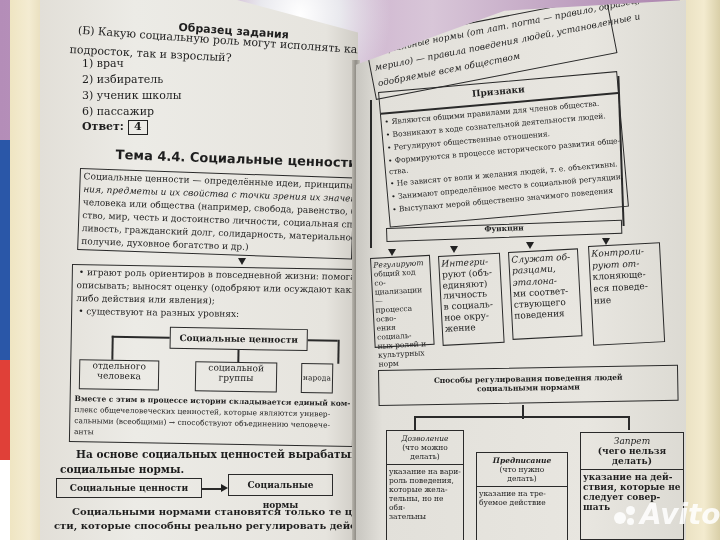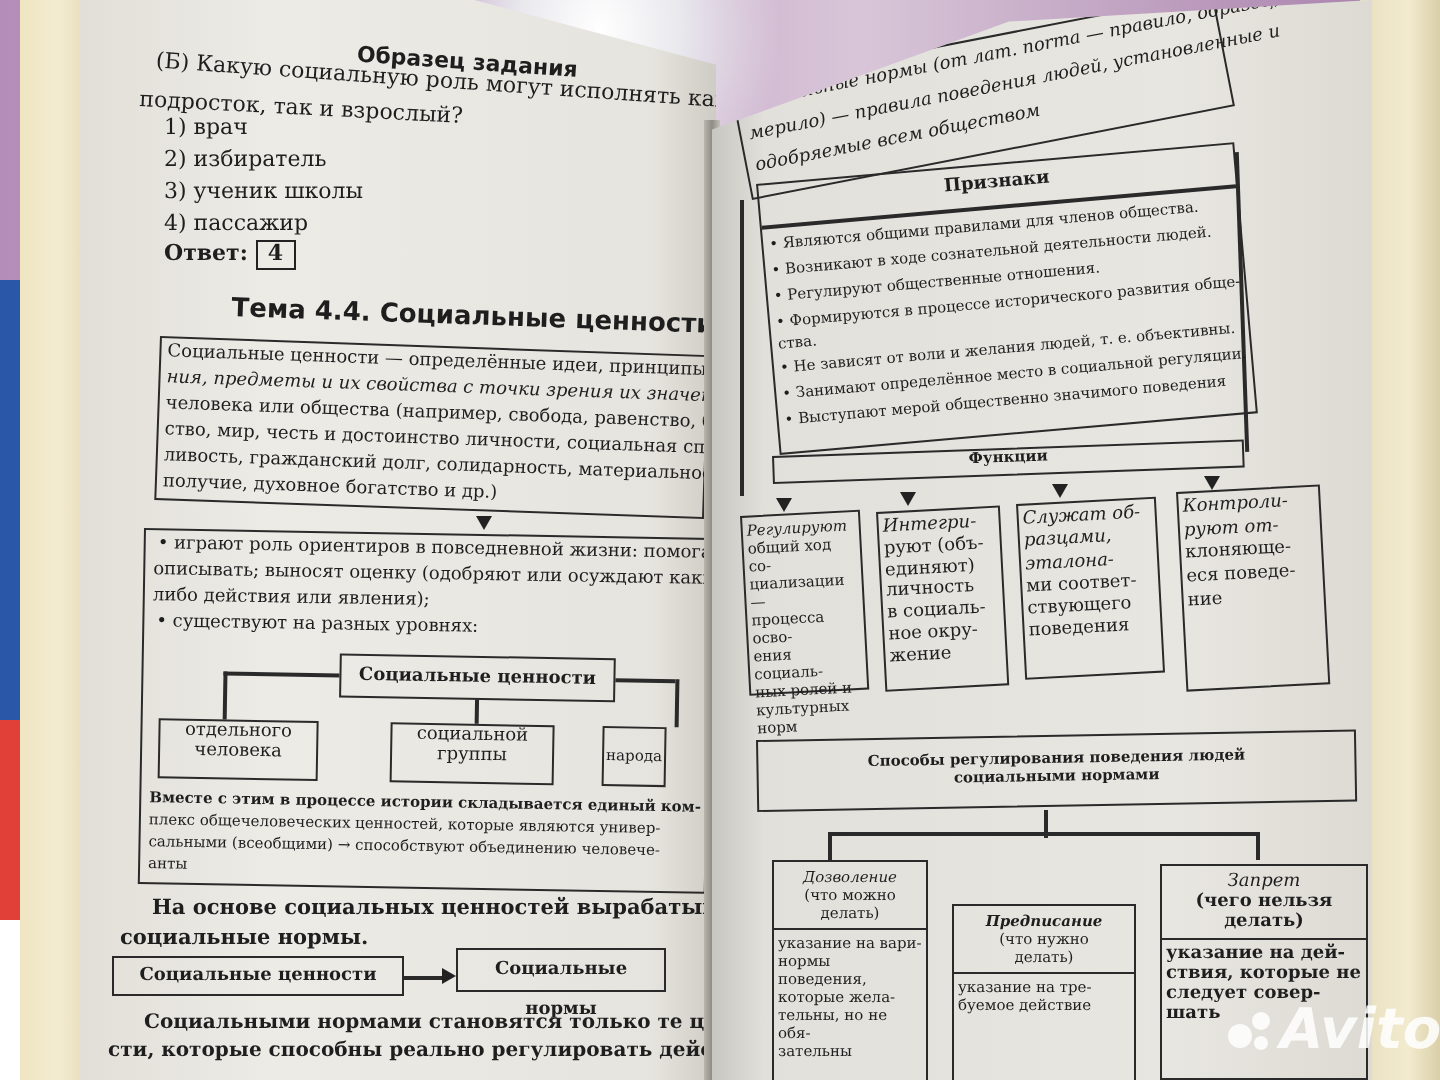--- a/index.html
+++ b/index.html
@@ -45,21 +45,21 @@
 
 <div class="page page-left">
   <div class="rot-l" style="position:absolute;left:0;top:0;width:320px;height:540px;">
     <div class="txt b sans" style="left:140px;top:12px;font-size:11px;">Образец задания</div>
     <div class="txt" style="left:40px;top:22px;font-size:11px;">(Б) Какую социальную роль могут исполнять как</div>
   </div>
   <div class="txt" style="left:30px;top:44px;font-size:11px;transform:rotate(3deg);transform-origin:0 0;">подросток, так и взрослый?</div>
   <div class="txt" style="left:42px;top:58px;font-size:11px;">1) врач</div>
   <div class="txt" style="left:42px;top:74px;font-size:11px;text-align:right;">2) избиратель</div>
   <div class="txt" style="left:42px;top:90px;font-size:11px;text-align:center;">3) ученик школы</div>
-  <div class="txt" style="left:42px;top:106px;font-size:11px;">4) пассажир</div>
+  <div class="txt" style="left:42px;top:106px;font-size:11px;">6) пассажир</div>
   <div class="txt b" style="left:42px;top:120px;font-size:11px;">
     <span>Ответ:</span><span class="ans-box">4</span>
   </div>
 
   <div class="txt b sans" style="left:76px;top:148px;font-size:13px;transform:rotate(2deg);transform-origin:0 0;">Тема 4.4. Социальные ценности и нормы</div>
 
   <div class="box" style="left:40px;top:168px;width:275px;height:82px;transform:rotate(2deg);transform-origin:0 0;">
     <div class="txt small" style="left:3px;top:2px;">Социальные ценности — определённые идеи, принципы, мне-</div>
     <div class="txt small i" style="left:3px;top:15px;">ния, предметы и их свойства с точки зрения их значения для</div>
     <div class="txt small" style="left:3px;top:28px;">человека или общества (например, свобода, равенство, брат-</div>
@@ -196,21 +196,21 @@
   <div class="line" style="left:58px;top:416px;width:214px;height:1.5px;"></div>
   <div class="line" style="left:58px;top:416px;width:1.5px;height:14px;"></div>
   <div class="line" style="left:272px;top:416px;width:1.5px;height:14px;"></div>
 
   <div class="box tiny" style="left:30px;top:430px;width:78px;height:126px;">
     <div class="center i" style="padding-top:3px;">Дозволение</div>
     <div class="center">(что можно</div>
     <div class="center">делать)</div>
     <div style="border-top:1.5px solid #2a2a2a;margin-top:3px;padding:2px;">
       <div>указание на вари-</div>
-      <div>нормы поведения,</div>
+      <div>роль поведения,</div>
       <div>которые жела-</div>
       <div>тельны, но не обя-</div>
       <div>зательны</div>
     </div>
   </div>
   <div class="box tiny" style="left:120px;top:452px;width:92px;height:100px;">
     <div class="center i b" style="padding-top:3px;">Предписание</div>
     <div class="center">(что нужно</div>
     <div class="center">делать)</div>
     <div style="border-top:1.5px solid #2a2a2a;margin-top:3px;padding:2px;">

